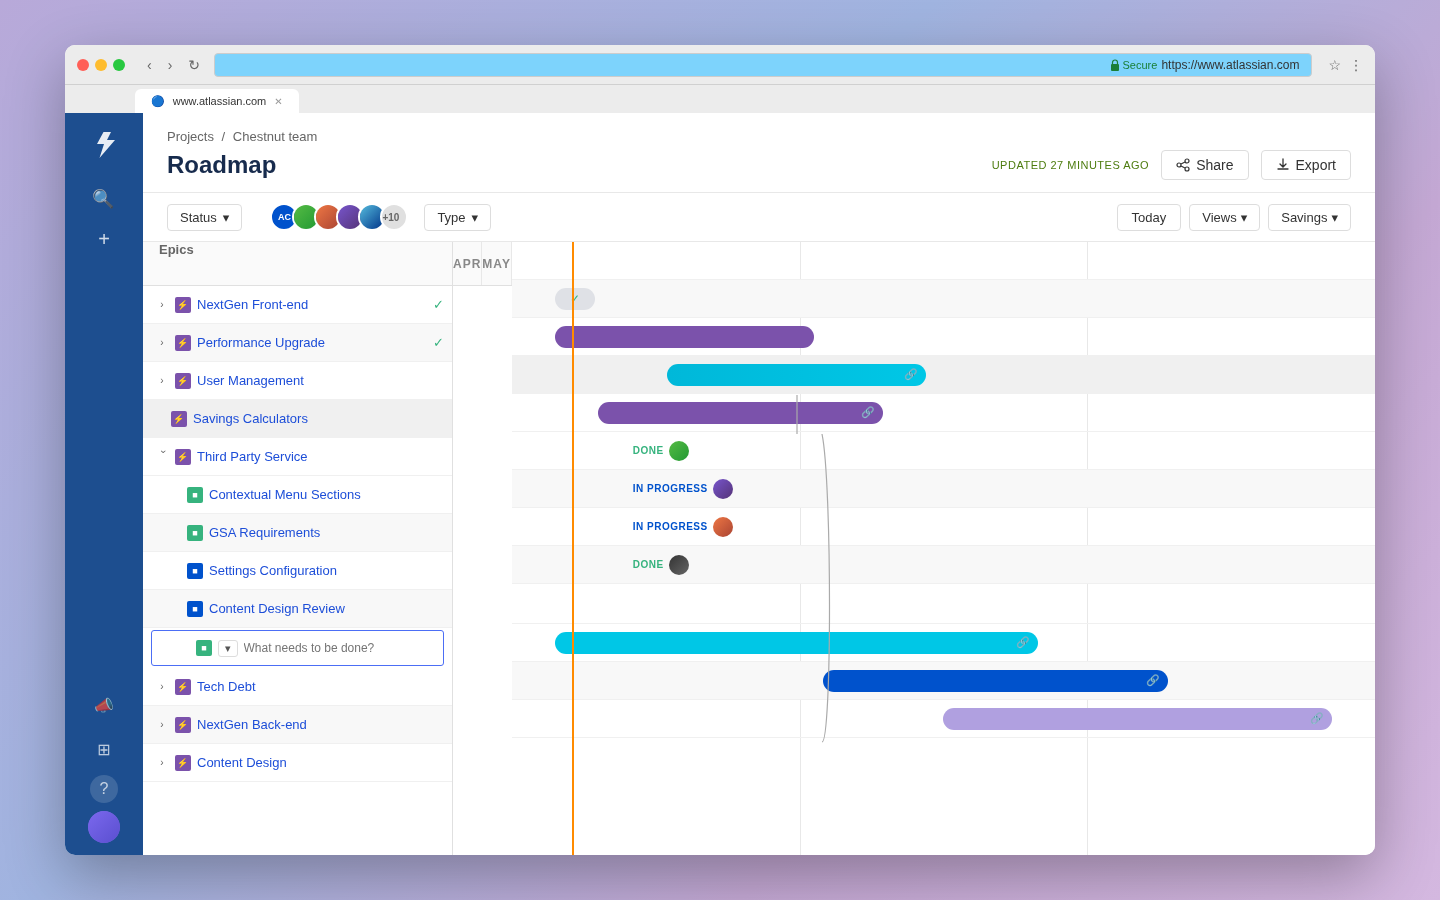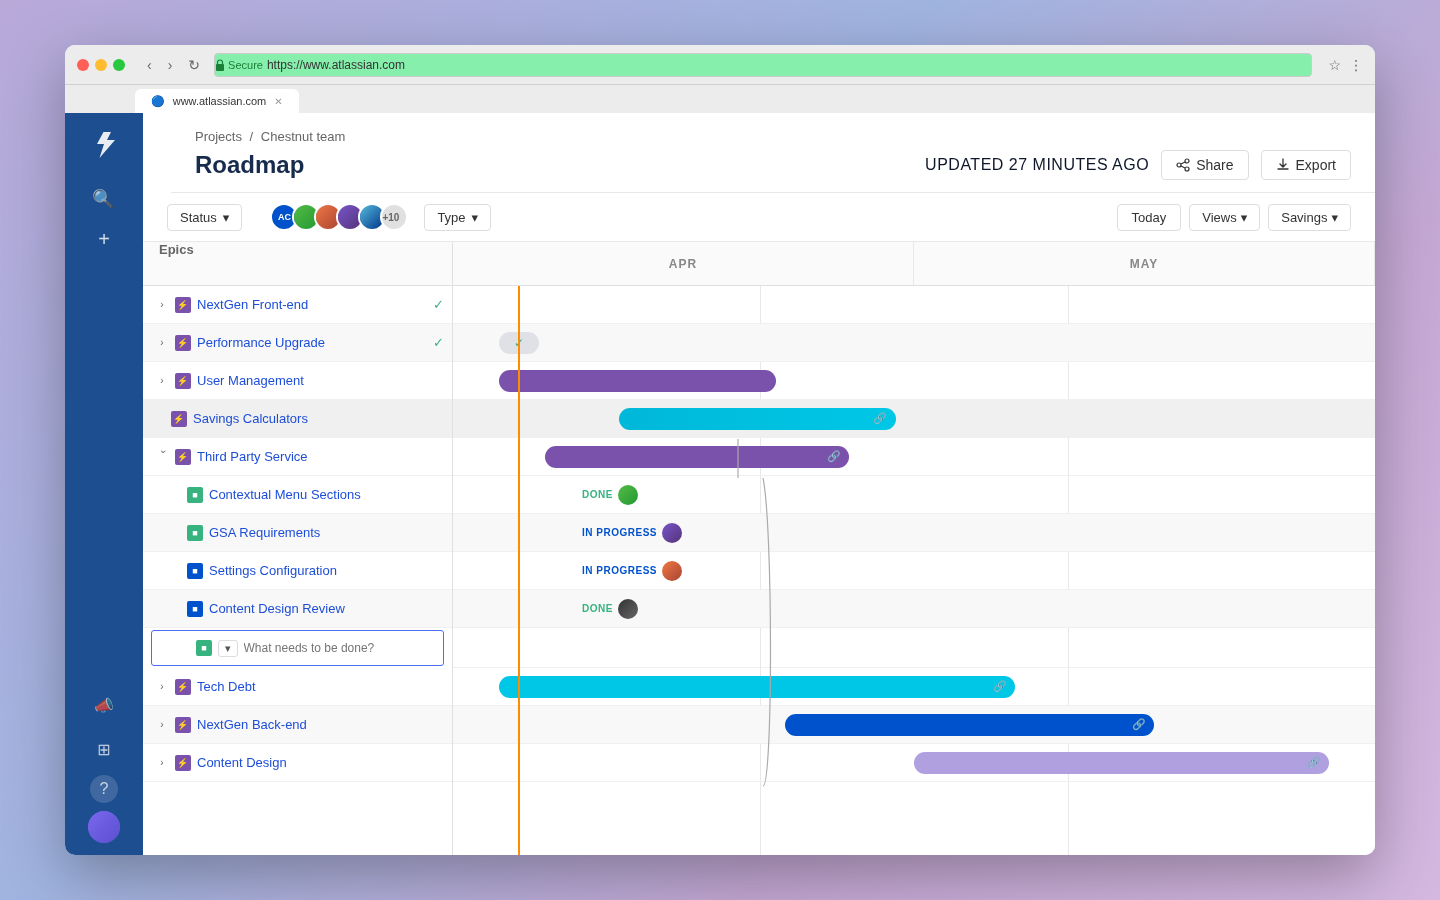--- a/index.html
+++ b/index.html
@@ -37,30 +37,31 @@
     .tl-red { background: #ff5f57; }
     .tl-yellow { background: #febc2e; }
     .tl-green { background: #28c840; }
     .browser-nav { display: flex; gap: 4px; margin-left: 8px; }
     .nav-btn {
       background: none; border: none; cursor: pointer;
       color: #666; font-size: 14px; padding: 2px 6px;
     }
     .address-bar {
       flex: 1;
-      background: #86efac;
+      background: #7dd3fc;
       border: 1px solid #ccc;
       border-radius: 4px;
       height: 24px;
       display: flex;
       align-items: center;
-      padding: 0 0;
+      padding: 0 12px;
       font-size: 12px;
       color: #333;
       gap: 4px;
+      justify-content: flex-end;
     }
     .secure-badge { color: #1a7f37; font-size: 11px; display: flex; align-items: center; gap: 3px; }
     .address-url { color: #333; font-size: 12px; }
     .browser-actions { display: flex; gap: 8px; margin-left: 8px; color: #666; font-size: 14px; }
     .tab-bar {
       background: #ececec;
       height: 28px;
       display: flex;
       align-items: flex-end;
       padding: 0 70px;
@@ -133,21 +134,20 @@
       flex: 1;
       display: flex;
       flex-direction: column;
       background: #fff;
       overflow: hidden;
     }
     
     .page-header {
       padding: 16px 24px 12px;
       border-bottom: 1px solid #e8e8e8;
-      margin-left: 28px;
     }
     .breadcrumb {
       font-size: 13px;
       color: #666;
       margin-bottom: 6px;
     }
     .breadcrumb a { color: #666; text-decoration: none; }
     .breadcrumb span { margin: 0 4px; }
     .header-row {
       display: flex;
@@ -158,22 +158,22 @@
       font-size: 24px;
       font-weight: 700;
       color: #172B4D;
     }
     .header-actions {
       display: flex;
       align-items: center;
       gap: 12px;
     }
     .updated-text {
-      font-size: 16px;
-      color: #0f172a;
+      font-size: 11px;
+      color: #4d7c0f;
       text-transform: uppercase;
       letter-spacing: 0.5px;
     }
     .action-btn {
       display: flex;
       align-items: center;
       gap: 6px;
       padding: 6px 14px;
       border: 1px solid #ddd;
       border-radius: 4px;
@@ -344,21 +344,21 @@
     }
     .input-row input {
       border: none; outline: none;
       font-size: 12px; color: #666;
       flex: 1; background: transparent;
     }
     
     .timeline-panel {
       flex: 1;
       display: flex;
-      flex-direction: column;
+      flex-direction: row;
       overflow: hidden;
       position: relative;
     }
     .timeline-header {
       display: flex;
       height: 44px;
       border-bottom: 1px solid #e0e0e0;
       background: #fafafa;
     }
     .month-col {

